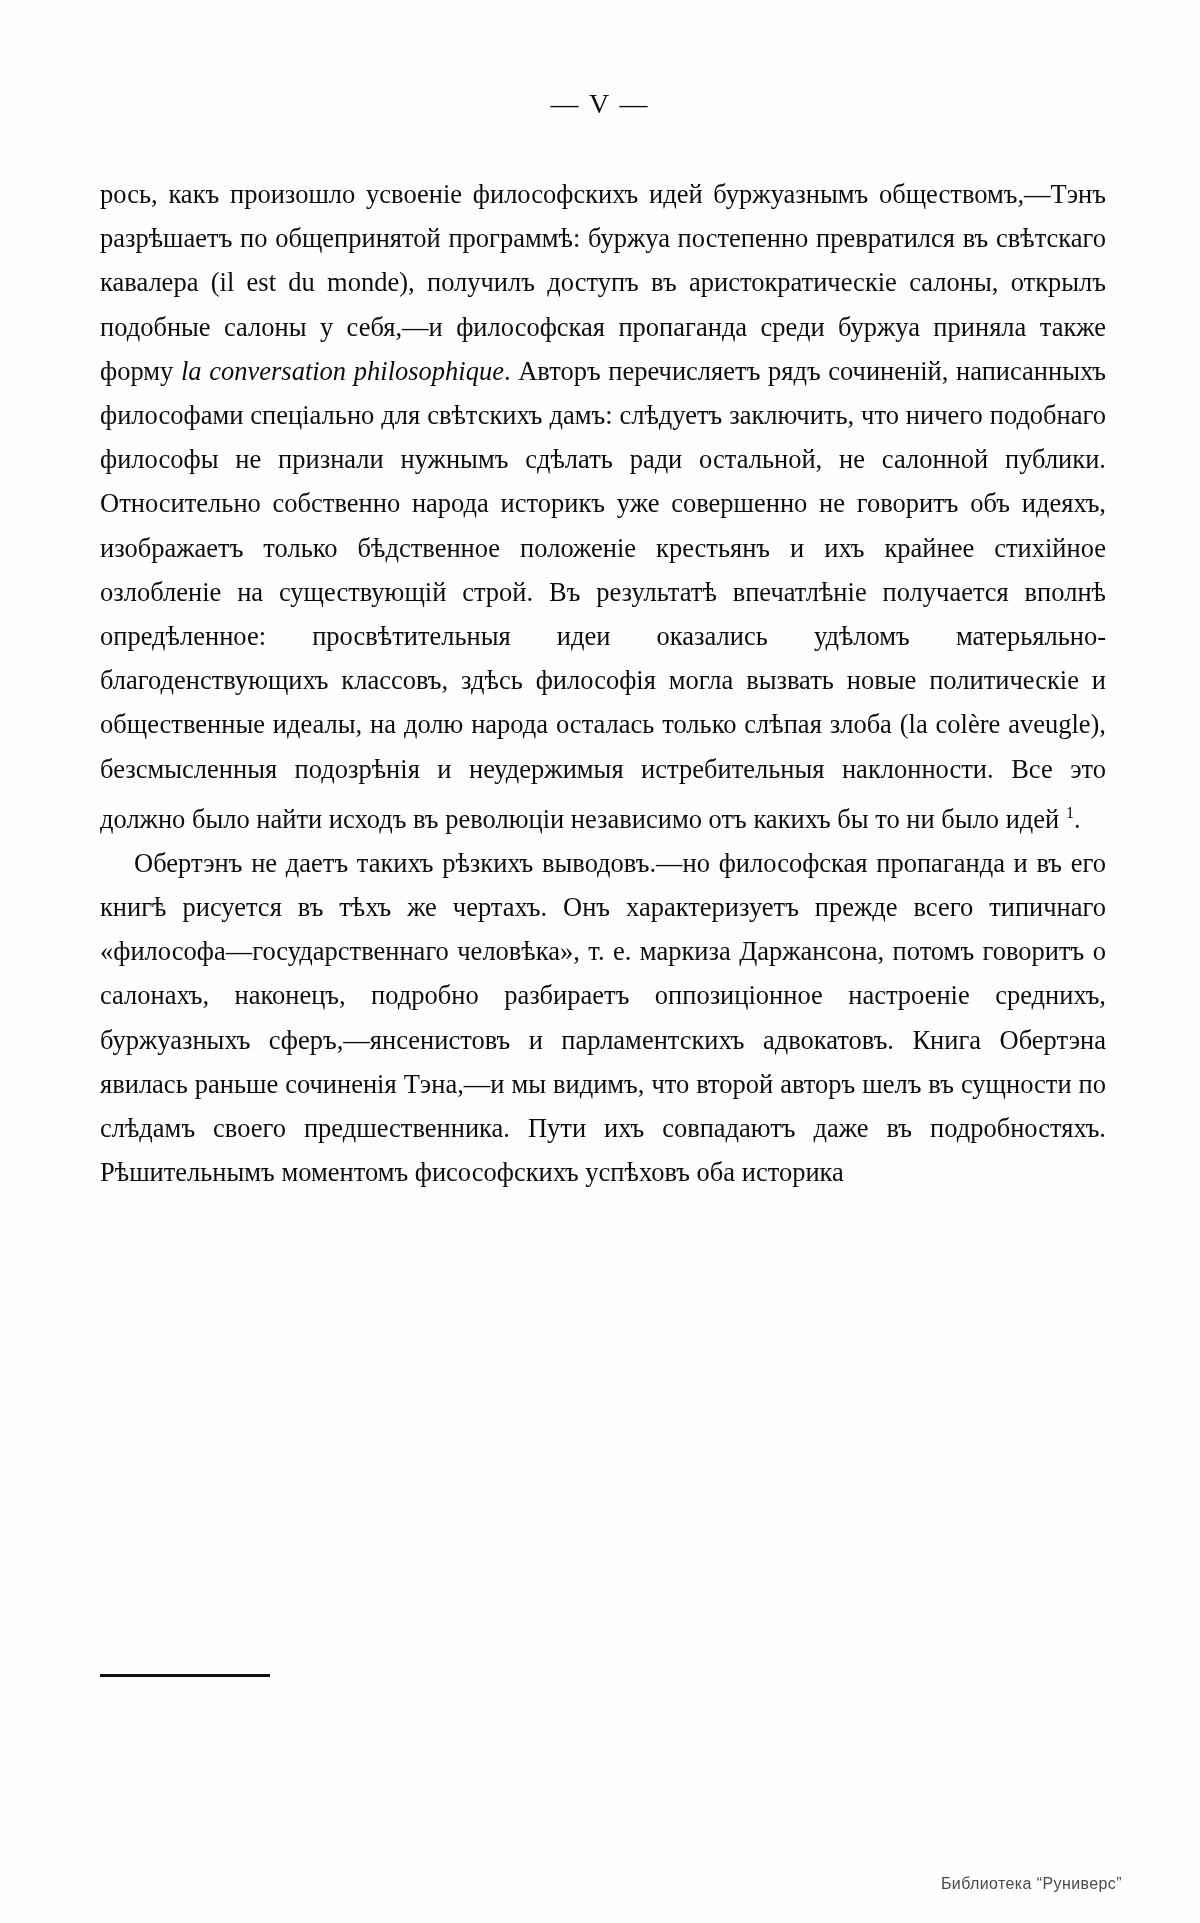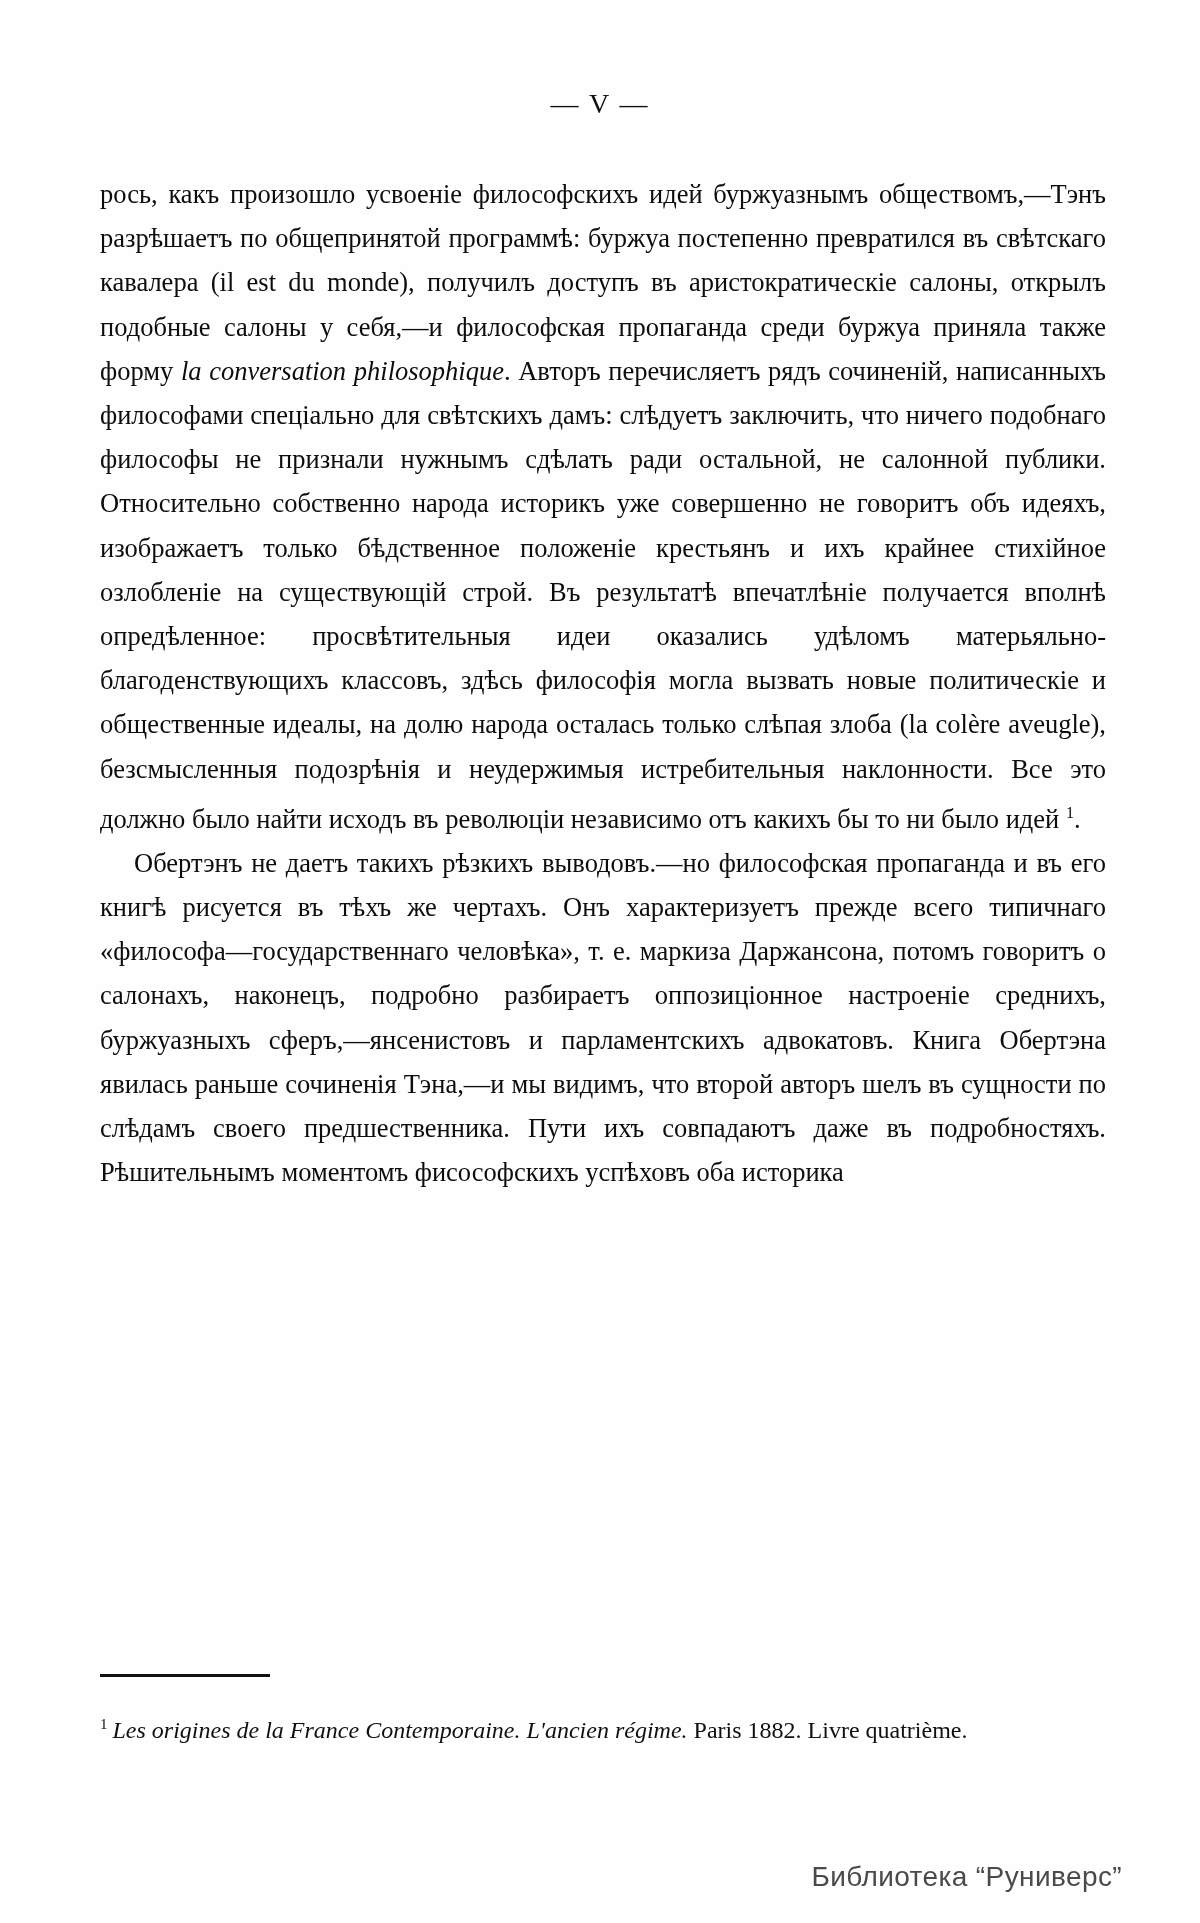--- a/index.html
+++ b/index.html
@@ -79,37 +79,36 @@
   }
   .footnote .fn-marker {
     font-size: 15px;
     vertical-align: super;
     margin-right: 5px;
   }
   .watermark {
     position: absolute;
     right: 78px;
     bottom: 30px;
-    font-size: 28px;
+    font-size: 16px;
     color: #4a4a4a;
     font-family: "Liberation Sans", sans-serif;
     letter-spacing: 0.4px;
   }
 </style>
 </head>
 <body>
 
 <div class="page">
 
   <div class="page-number">— V —</div>
 
   <div class="body-text">
     <p><span>рось, какъ произошло усвоеніе философскихъ идей буржуазнымъ обществомъ,—Тэнъ разрѣшаетъ по общепринятой программѣ: буржуа постепенно превратился въ свѣтскаго кавалера (il est du monde), получилъ доступъ въ аристократическіе салоны, открылъ подобные салоны у себя,—и философская пропаганда среди буржуа приняла также форму </span><span class="it">la conversation philosophique</span><span>. Авторъ перечисляетъ рядъ сочиненій, написанныхъ философами спеціально для свѣтскихъ дамъ: слѣдуетъ заключить, что ничего подобнаго философы не признали нужнымъ сдѣлать ради остальной, не салонной публики. Относительно собственно народа историкъ уже совершенно не говоритъ объ идеяхъ, изображаетъ только бѣдственное положеніе крестьянъ и ихъ крайнее стихійное озлобленіе на существующій строй. Въ результатѣ впечатлѣніе получается вполнѣ опредѣленное: просвѣтительныя идеи оказались удѣломъ матерьяльно-благоденствующихъ классовъ, здѣсь философія могла вызвать новые политическіе и общественные идеалы, на долю народа осталась только слѣпая злоба (la colère aveugle), безсмысленныя подозрѣнія и неудержимыя истребительныя наклонности. Все это должно было найти исходъ въ революціи независимо отъ какихъ бы то ни было идей </span><span class="sup">1</span><span>.</span></p>
     <p class="indent">Обертэнъ не даетъ такихъ рѣзкихъ выводовъ.—но философская пропаганда и въ его книгѣ рисуется въ тѣхъ же чертахъ. Онъ характеризуетъ прежде всего типичнаго «философа—государственнаго человѣка», т. е. маркиза Даржансона, потомъ говоритъ о салонахъ, наконецъ, подробно разбираетъ оппозиціонное настроеніе среднихъ, буржуазныхъ сферъ,—янсенистовъ и парламентскихъ адвокатовъ. Книга Обертэна явилась раньше сочиненія Тэна,—и мы видимъ, что второй авторъ шелъ въ сущности по слѣдамъ своего предшественника. Пути ихъ совпадаютъ даже въ подробностяхъ. Рѣшительнымъ моментомъ фисософскихъ успѣховъ оба историка</p>
   </div>
 
   <div class="footnote-rule"></div>
 
-  <div class="footnote"><span class="fn-marker">1</span><span class="it">Les origines de la France Contemporaine. L'ancien régime.</span><span> Paris 1882. Livre quatrième.</span></div>
 
   <div class="watermark">Библиотека “Руниверс”</div>
 
 </div>
 
 </body></html>

